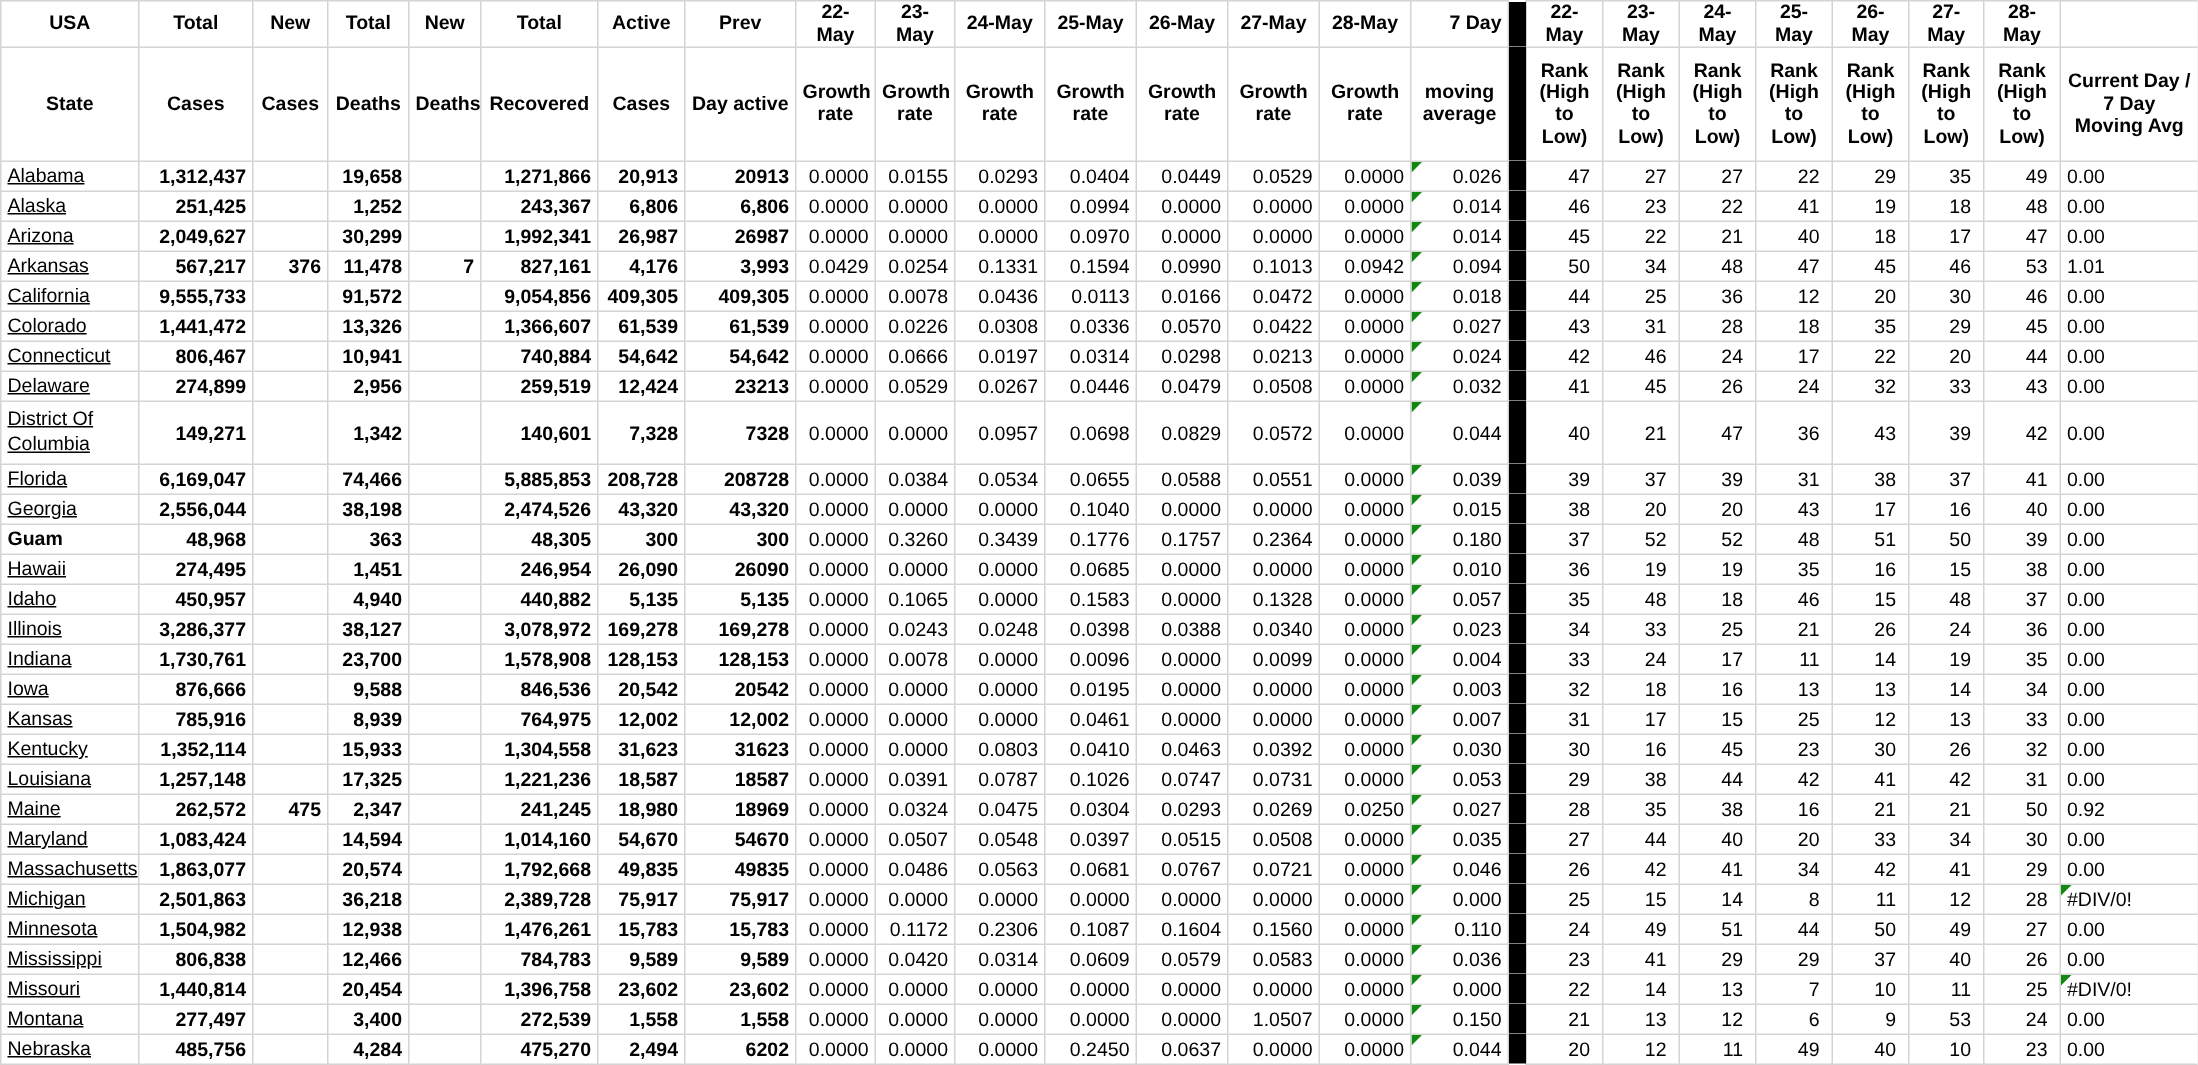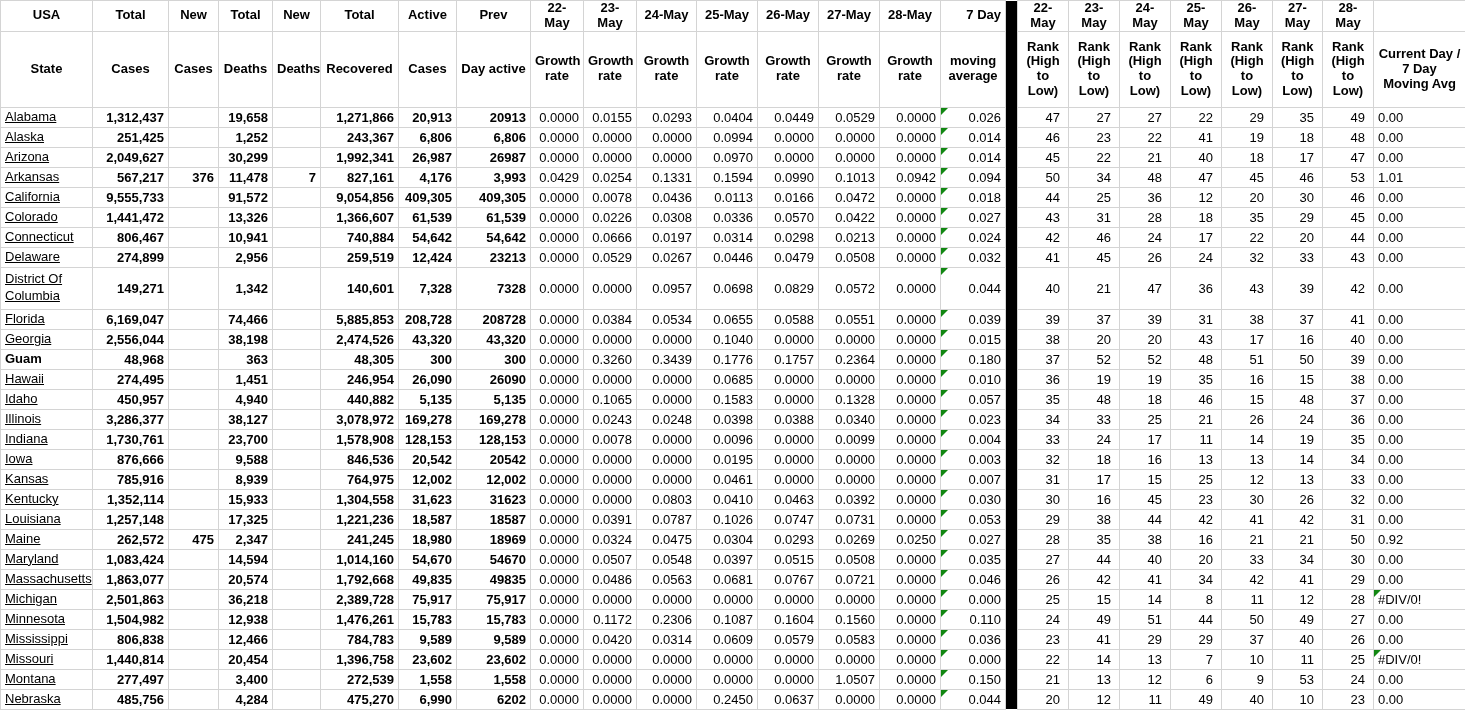--- a/index.html
+++ b/index.html
@@ -868,21 +868,21 @@
         <td class="rank">24</td>
         <td class="ratio">0.00</td>
       </tr>
       <tr class="data-row">
         <td class="state"><span>Nebraska</span></td>
         <td class="num">485,756</td>
         <td class="num"></td>
         <td class="num">4,284</td>
         <td class="num"></td>
         <td class="num italic">475,270</td>
-        <td class="num">6,990</td>
+        <td class="num">2,494</td>
         <td class="num plain">6202</td>
         <td class="rate">0.0000</td>
         <td class="rate">0.0000</td>
         <td class="rate">0.0000</td>
         <td class="rate">0.2450</td>
         <td class="rate">0.0637</td>
         <td class="rate">0.0000</td>
         <td class="rate">0.0000</td>
         <td class="rate">0.044<span class="tri"></span></td>
         <td class="bar"></td>

